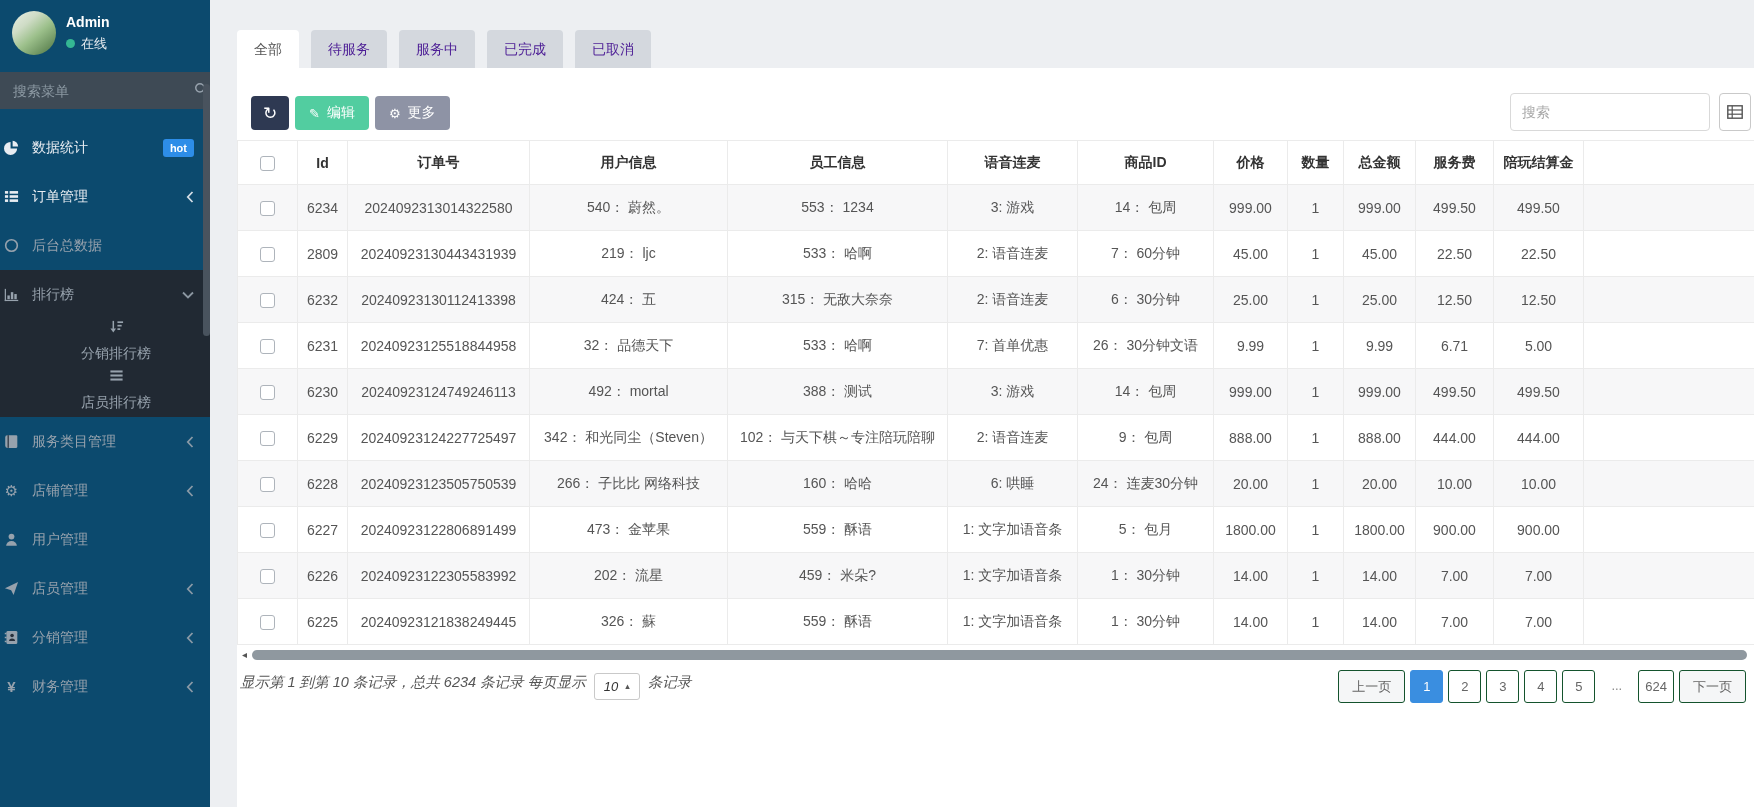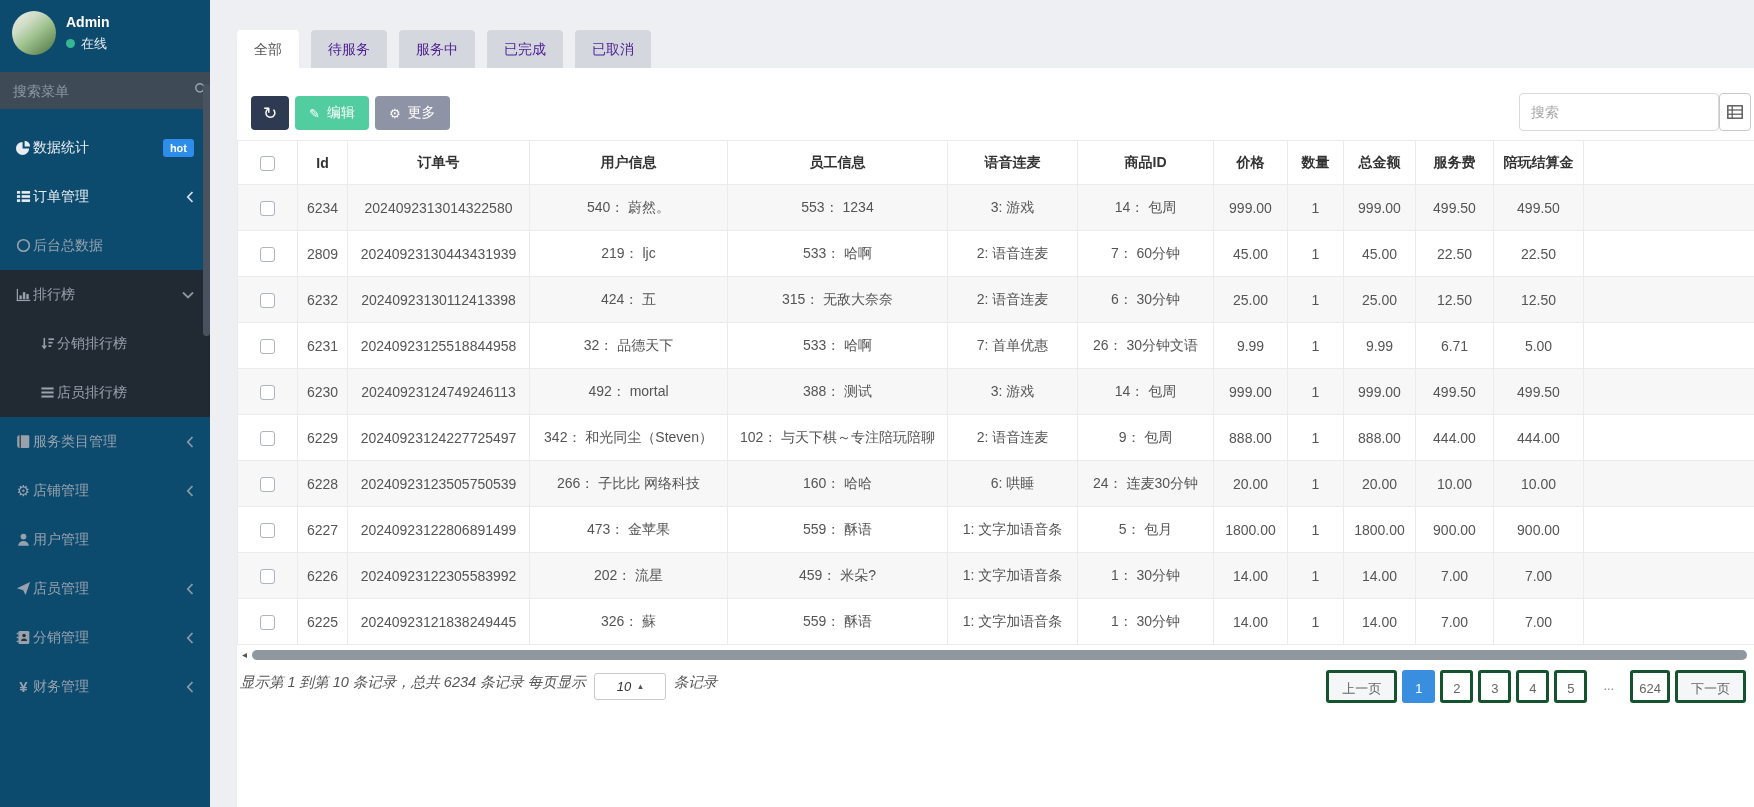--- a/index.html
+++ b/index.html
@@ -12,68 +12,68 @@
   .profile{display:flex;align-items:center;gap:10px;padding:11px 12px;height:66px;cursor:pointer;}
   .avatar{width:44px;height:44px;border-radius:50%;flex:none;
           background:linear-gradient(140deg,#e9efe5 0%,#cfdcc6 30%,#9cc08b 55%,#49703f 100%);}
   .pname{color:#fff;font-weight:bold;font-size:14px;margin-bottom:5px;}
   .pstatus{display:flex;align-items:center;gap:6px;color:#e8edf1;font-size:13px;}
   .dot{width:9px;height:9px;border-radius:50%;background:#35b793;}
   .sidesearch{height:37px;background:#3e4a55;display:flex;align-items:center;padding:0 13px;margin-top:6px;}
   .sidesearch input{flex:1;background:transparent;border:none;outline:none;color:#cfd8de;font-size:14px;}
   .sidesearch input::placeholder{color:#8c99a3;}
   .menu{margin-top:14px;}
-  .mi{height:49px;display:flex;align-items:center;padding:0 16px 0 14px;font-size:14px;gap:0;cursor:pointer;}
+  .mi{height:49px;display:flex;align-items:center;padding:0 16px 0 2px;font-size:14px;gap:11px;cursor:pointer;}
   .mi .micon{width:19px;flex:none;display:flex;justify-content:center;align-items:center;}
   .mi.bright{color:#e9edf2;}
   .mgroup{background:#212933;}
-  .mi.sub{padding-left:38px;}
+  .mi.sub{padding-left:38px;flex-direction:column;}
   .chev{margin-left:auto;opacity:.9;display:flex;align-items:center;}
   .badge-hot{margin-left:auto;background:#2d8de8;color:#fff;font-size:11px;font-weight:bold;padding:2px 7px;border-radius:3px;line-height:14px;}
   .yen{font-weight:bold;font-size:15px;}
   .side-thumb{position:absolute;top:84px;right:0;width:7px;height:252px;background:#49535e;border-radius:4px;}
 
   
   .main{flex:1;position:relative;background:#edeff2;overflow:hidden;}
   .tabs{position:absolute;left:27px;top:30px;display:flex;gap:12px;}
   .tab{height:38px;line-height:38px;padding:0 17px;border-radius:4px 4px 0 0;font-size:14px;
        background:#d4d8de;color:#4c1d95;cursor:pointer;}
   .tab.active{background:#fff;color:#555;}
   .panel{position:absolute;left:27px;right:0;top:68px;bottom:0;background:#fff;overflow:hidden;}
 
   .toolbar{position:relative;height:72px;}
   .tb-left{position:absolute;left:14px;top:28px;display:flex;gap:6px;}
   .btn{height:34px;border:none;border-radius:4px;color:#fff;font-size:14px;display:flex;align-items:center;gap:7px;cursor:pointer;}
   .btn-refresh{width:38px;justify-content:center;background:#2e3952;font-size:17px;}
   .btn-edit{padding:0 14px;background:#52cda0;}
   .btn-more{padding:0 14px;background:#8e93a5;}
   .bicon{font-size:13px;line-height:1;}
-  .tb-right{position:absolute;right:3px;top:25px;display:flex;}
+  .tb-right{position:absolute;right:3px;top:25px;display:flex;gap:9px;}
   .searchbox{width:200px;height:38px;border:1px solid #d9d9d9;border-radius:4px;padding:0 11px;font-size:14px;color:#555;outline:none;}
   .searchbox::placeholder{color:#a8a8a8;}
   .colbtn{width:32px;height:38px;border:1px solid #c9c9c9;border-radius:4px;background:#fff;display:flex;align-items:center;justify-content:center;cursor:pointer;color:#555;}
 
   .tablewrap{overflow:hidden;}
   table{border-collapse:collapse;table-layout:fixed;width:1630px;}
   th,td{border:1px solid #ebebeb;text-align:center;font-size:14px;white-space:nowrap;overflow:hidden;}
   th{height:44px;color:#333;font-weight:bold;background:#fff;}
   td{height:46px;color:#555;}
   tr.odd td{background:#f7f7f8;}
   .cb{display:inline-block;width:15px;height:15px;border:1px solid #aeb4bb;border-radius:3px;background:#fff;vertical-align:middle;cursor:pointer;}
 
   .hscroll{display:flex;align-items:center;height:17px;padding-left:5px;margin-top:1px;}
   .hs-arrow{font-size:10px;color:#555;line-height:1;cursor:pointer;}
   .hs-thumb{height:10px;background:#8f989f;border-radius:5px;flex:1;margin:0 7px 0 5px;cursor:pointer;}
 
   .tfoot{display:flex;align-items:center;margin-top:7px;padding:0 8px 0 3px;font-size:14.5px;color:#555;}
   .tf-left{display:flex;align-items:flex-start;gap:8px;font-style:italic;}
-  .pagesize{display:flex;align-items:center;gap:7px;border:1px solid #c9c9c9;border-radius:3px;padding:5px 22px;font-size:13px;color:#333;background:#fff;cursor:pointer;}
+  .pagesize{display:flex;align-items:center;gap:7px;border:1px solid #c9c9c9;border-radius:3px;padding:5px 9px;font-size:13px;color:#333;background:#fff;cursor:pointer;}
   .caret-up{font-size:9px;color:#555;line-height:1;}
   .pager{margin-left:auto;display:flex;gap:5px;align-items:center;}
-  .pg{min-width:33px;height:33px;line-height:31px;text-align:center;border:3px solid #14532d;border-radius:3px;
+  .pg{min-width:33px;height:33px;line-height:31px;text-align:center;border:1px solid #14532d;border-radius:3px;
       background:#fff;color:#666;font-size:13px;padding:0 6px;cursor:pointer;}
   .pg.side{padding:0 13px;background:#f5f6f7;}
   .pg.active{background:#3a8ee0;border-color:#3a8ee0;color:#fff;}
   .pg.dots{border:none;background:transparent;color:#888;cursor:default;}
 </style>
 </head>
 <body>
 
 <aside class="sidebar">
   <div class="profile">

